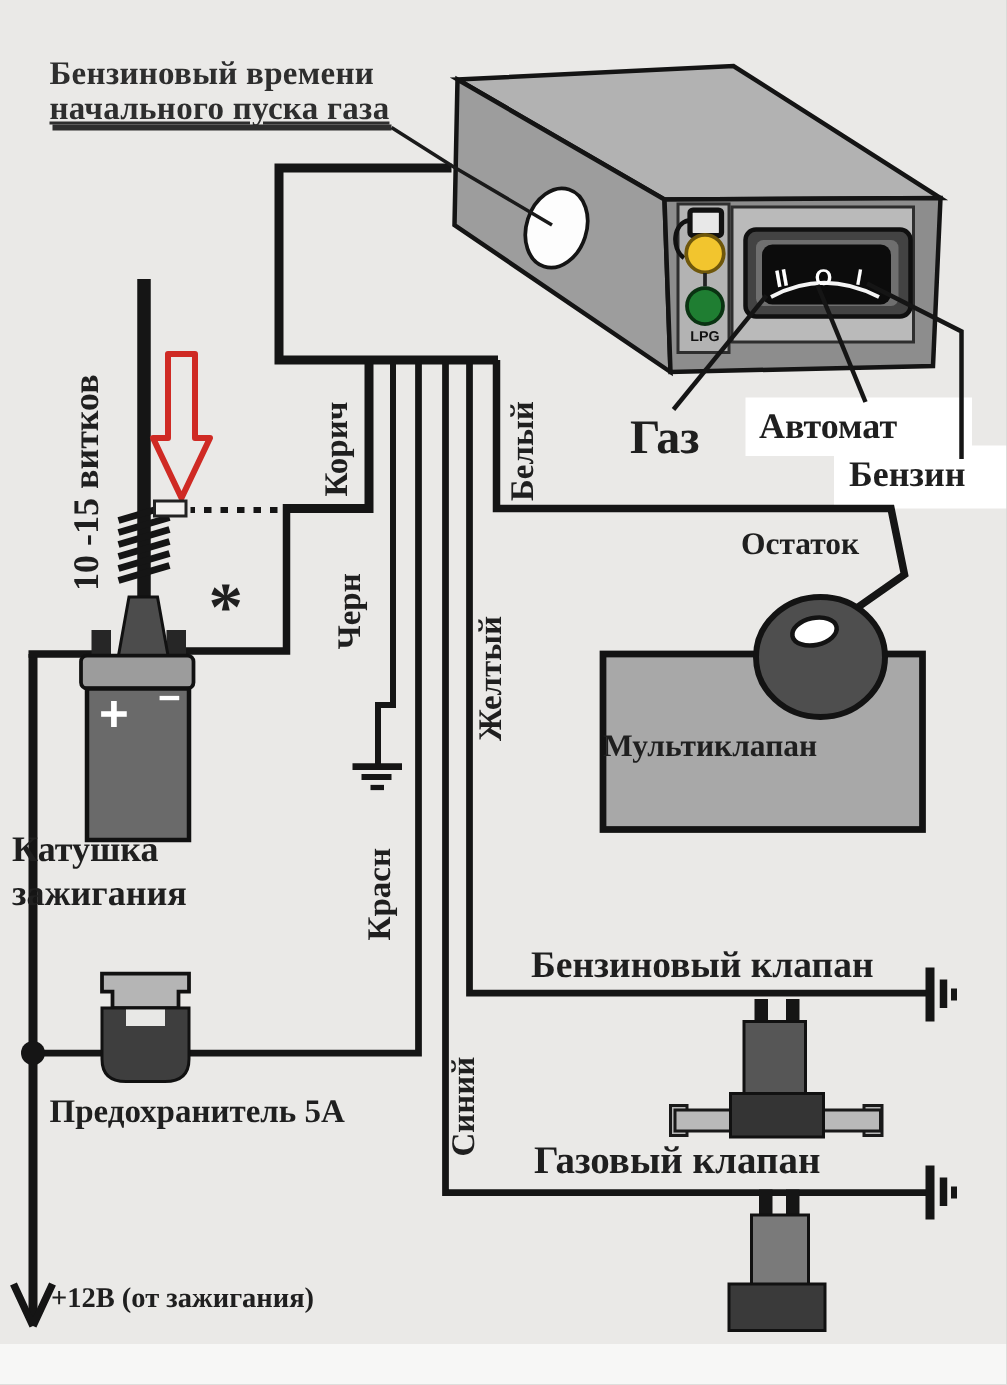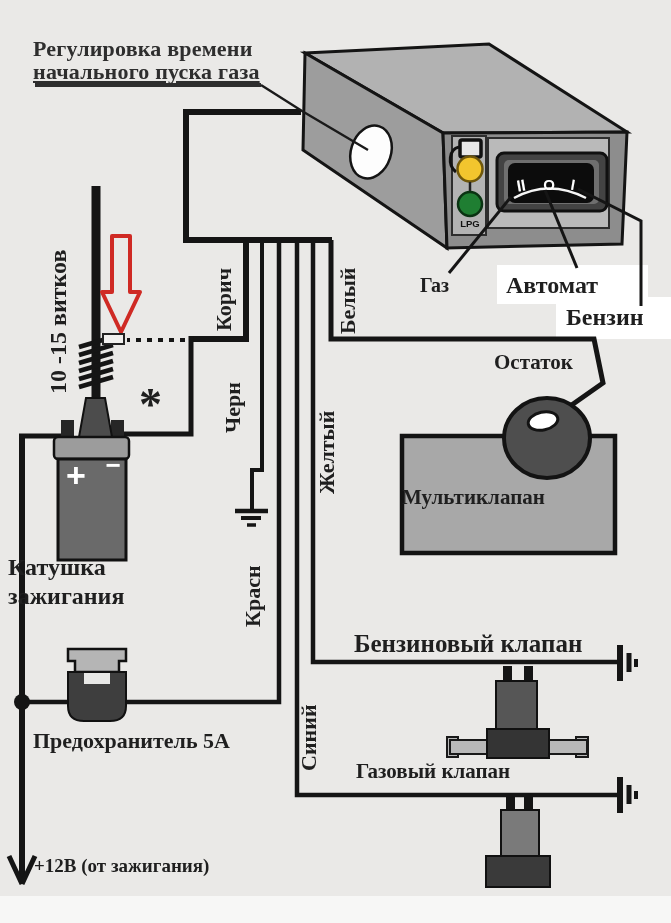--- a/index.html
+++ b/index.html
@@ -157,42 +157,42 @@
     <rect x="501" y="810" width="38" height="47" fill="#7a7a7a" stroke="#111" stroke-width="2"></rect>
     <rect x="486" y="856" width="64" height="31" fill="#3a3a3a" stroke="#111" stroke-width="2"></rect>
   </g>
   <g stroke="#151515">
     <path d="M620,777 L620,813" stroke-width="6"></path>
     <path d="M629,785 L629,804" stroke-width="5"></path>
     <path d="M636,791 L636,799" stroke-width="4"></path>
   </g>
 </svg>
 
-  <div class="lbl title" style="left:33px;top:37px;">Регулировка времени</div>
+  <div class="lbl title" style="left:33px;top:37px;">Бензиновый времени</div>
   <div class="lbl title" style="left:33px;top:60px;text-decoration:underline;">начального пуска газа</div>
 
-  <div class="lbl" style="left:420px;top:275px;font-size:20px;text-align:center;">Газ</div>
+  <div class="lbl" style="left:420px;top:275px;font-size:32px;text-align:center;">Газ</div>
   <div class="lbl" style="left:506px;top:273px;font-size:24px;">Автомат</div>
   <div class="lbl" style="left:566px;top:305px;font-size:24px;">Бензин</div>
 
   <div class="lbl rot" style="left:212px;top:331px;font-size:22px;">Корич</div>
   <div class="lbl rot" style="left:221px;top:433px;font-size:22px;">Черн</div>
   <div class="lbl rot" style="left:336px;top:334px;font-size:22px;">Белый</div>
   <div class="lbl rot" style="left:315px;top:494px;font-size:22px;">Желтый</div>
   <div class="lbl rot" style="left:241px;top:627px;font-size:22px;">Красн</div>
   <div class="lbl rot" style="left:297px;top:771px;font-size:22px;">Синий</div>
 
   <div class="lbl rot" style="left:46px;top:394px;font-size:24px;">10 -15 витков</div>
   <div class="lbl" style="left:139px;top:381px;font-size:46px;">*</div>
 
   <div class="lbl center" style="left:8px;top:555px;width:177px;font-size:24px;">Катушка</div>
   <div class="lbl center" style="left:8px;top:584px;width:177px;font-size:24px;">зажигания</div>
 
   <div class="lbl" style="left:494px;top:351px;font-size:21px;">Остаток</div>
   <div class="lbl center" style="left:402px;top:486px;width:213px;font-size:21px;">Мультиклапан</div>
 
   <div class="lbl" style="left:354px;top:631px;font-size:25px;">Бензиновый клапан</div>
-  <div class="lbl" style="left:356px;top:760px;font-size:21px;">Газовый клапан</div>
+  <div class="lbl" style="left:356px;top:760px;font-size:26px;">Газовый клапан</div>
 
   <div class="lbl" style="left:33px;top:729px;font-size:22px;">Предохранитель 5А</div>
   <div class="lbl" style="left:34px;top:856px;font-size:19px;">+12В (от зажигания)</div>
 
 </div>
 
 </body></html>

